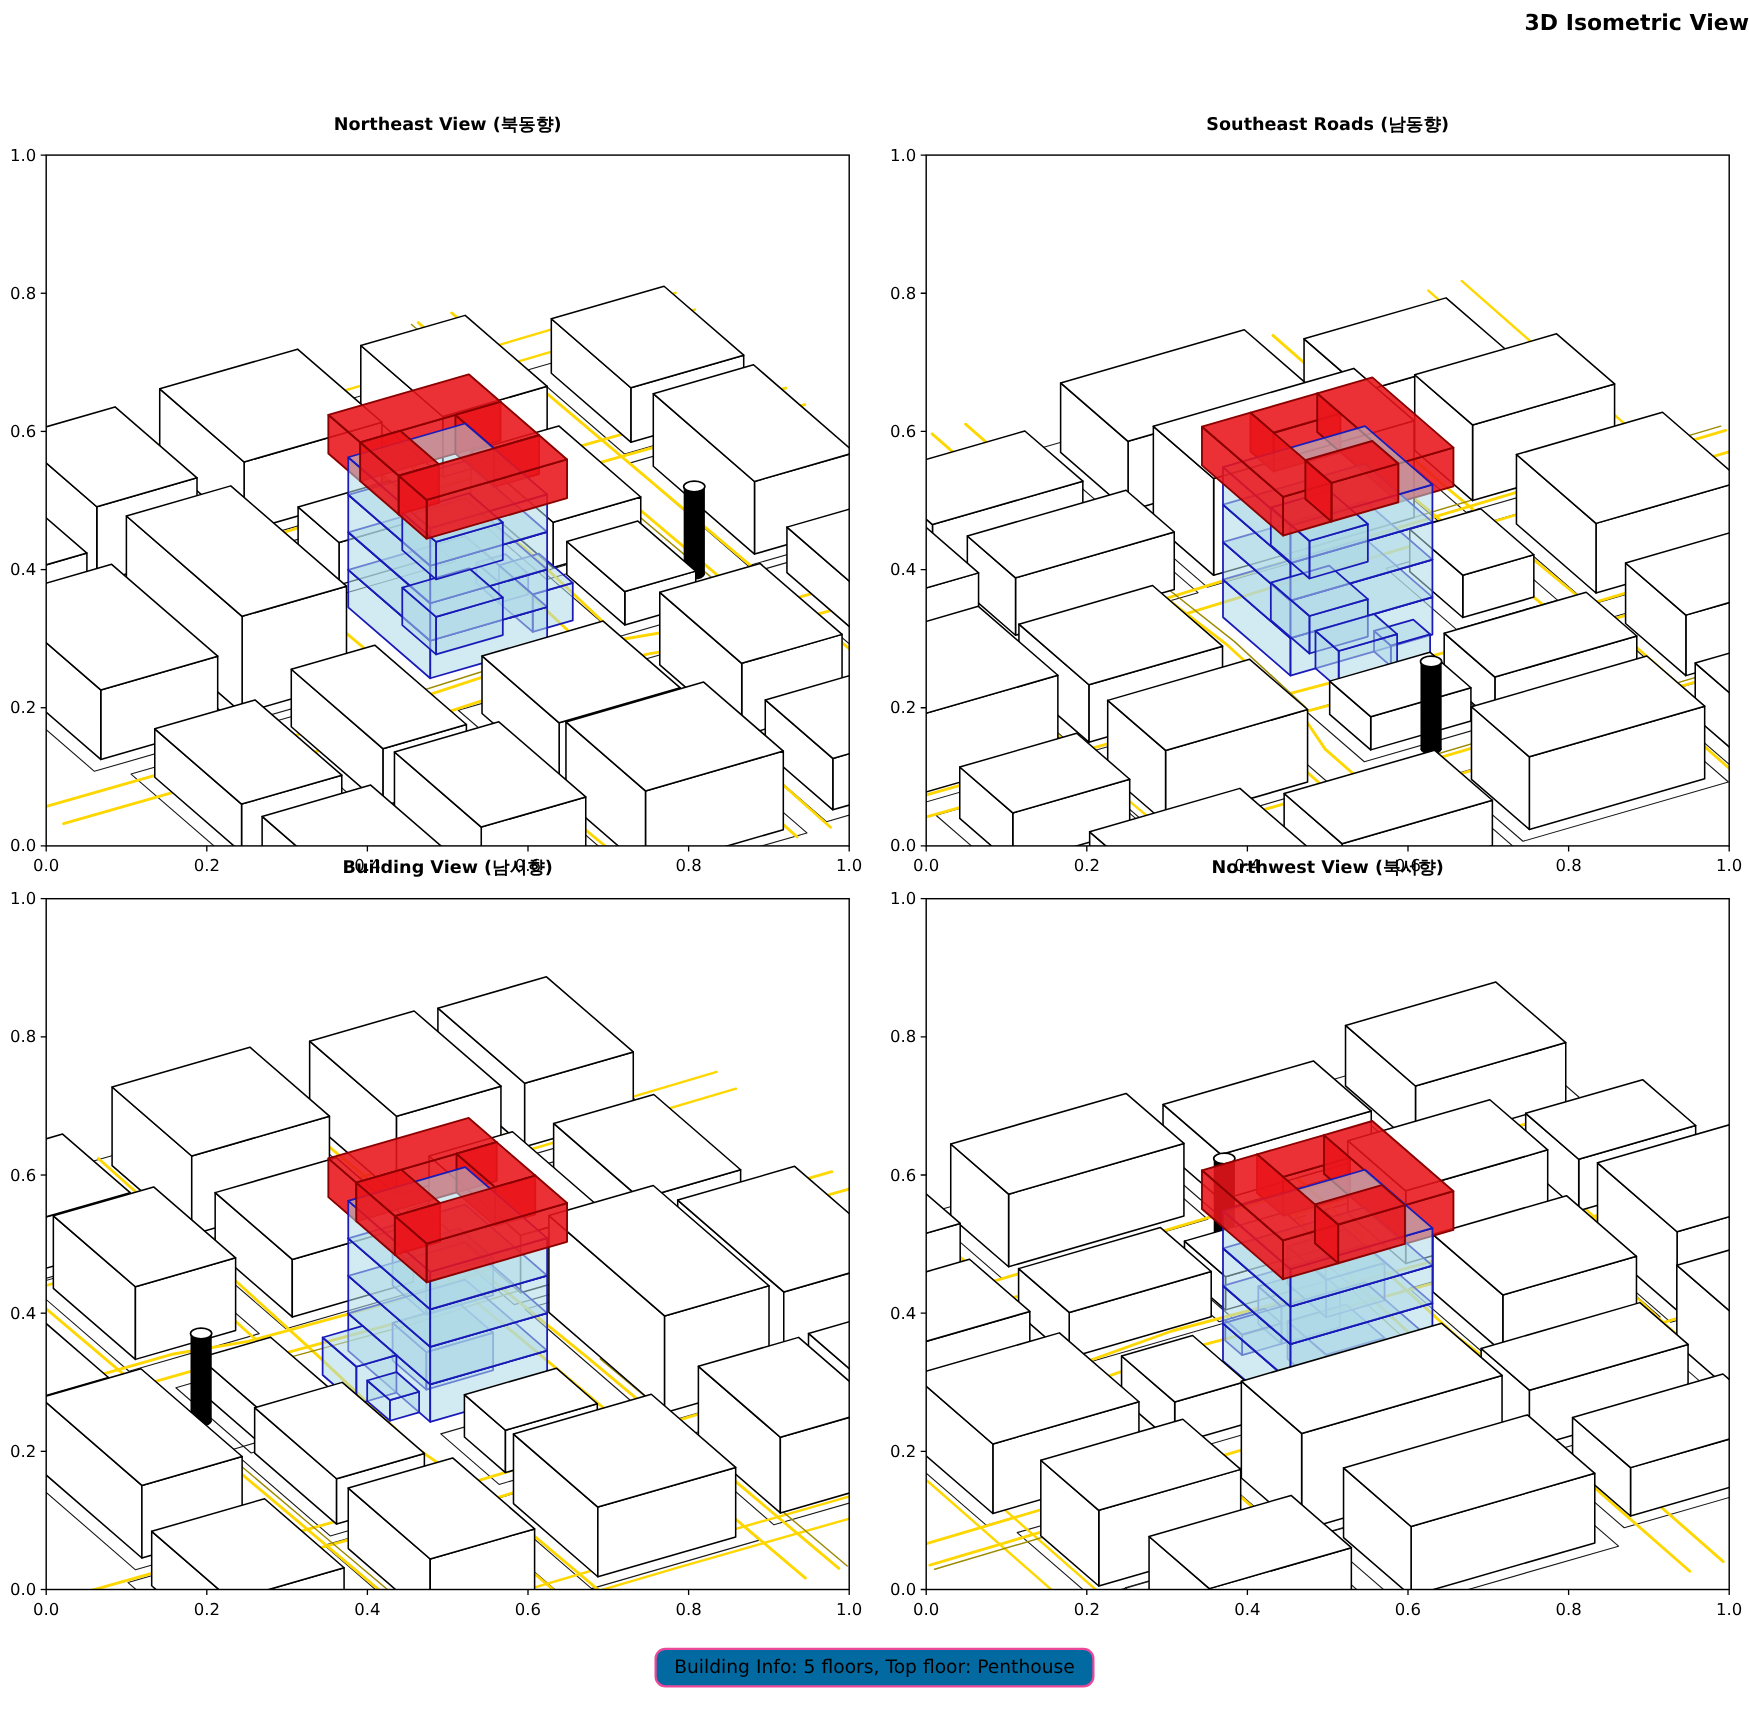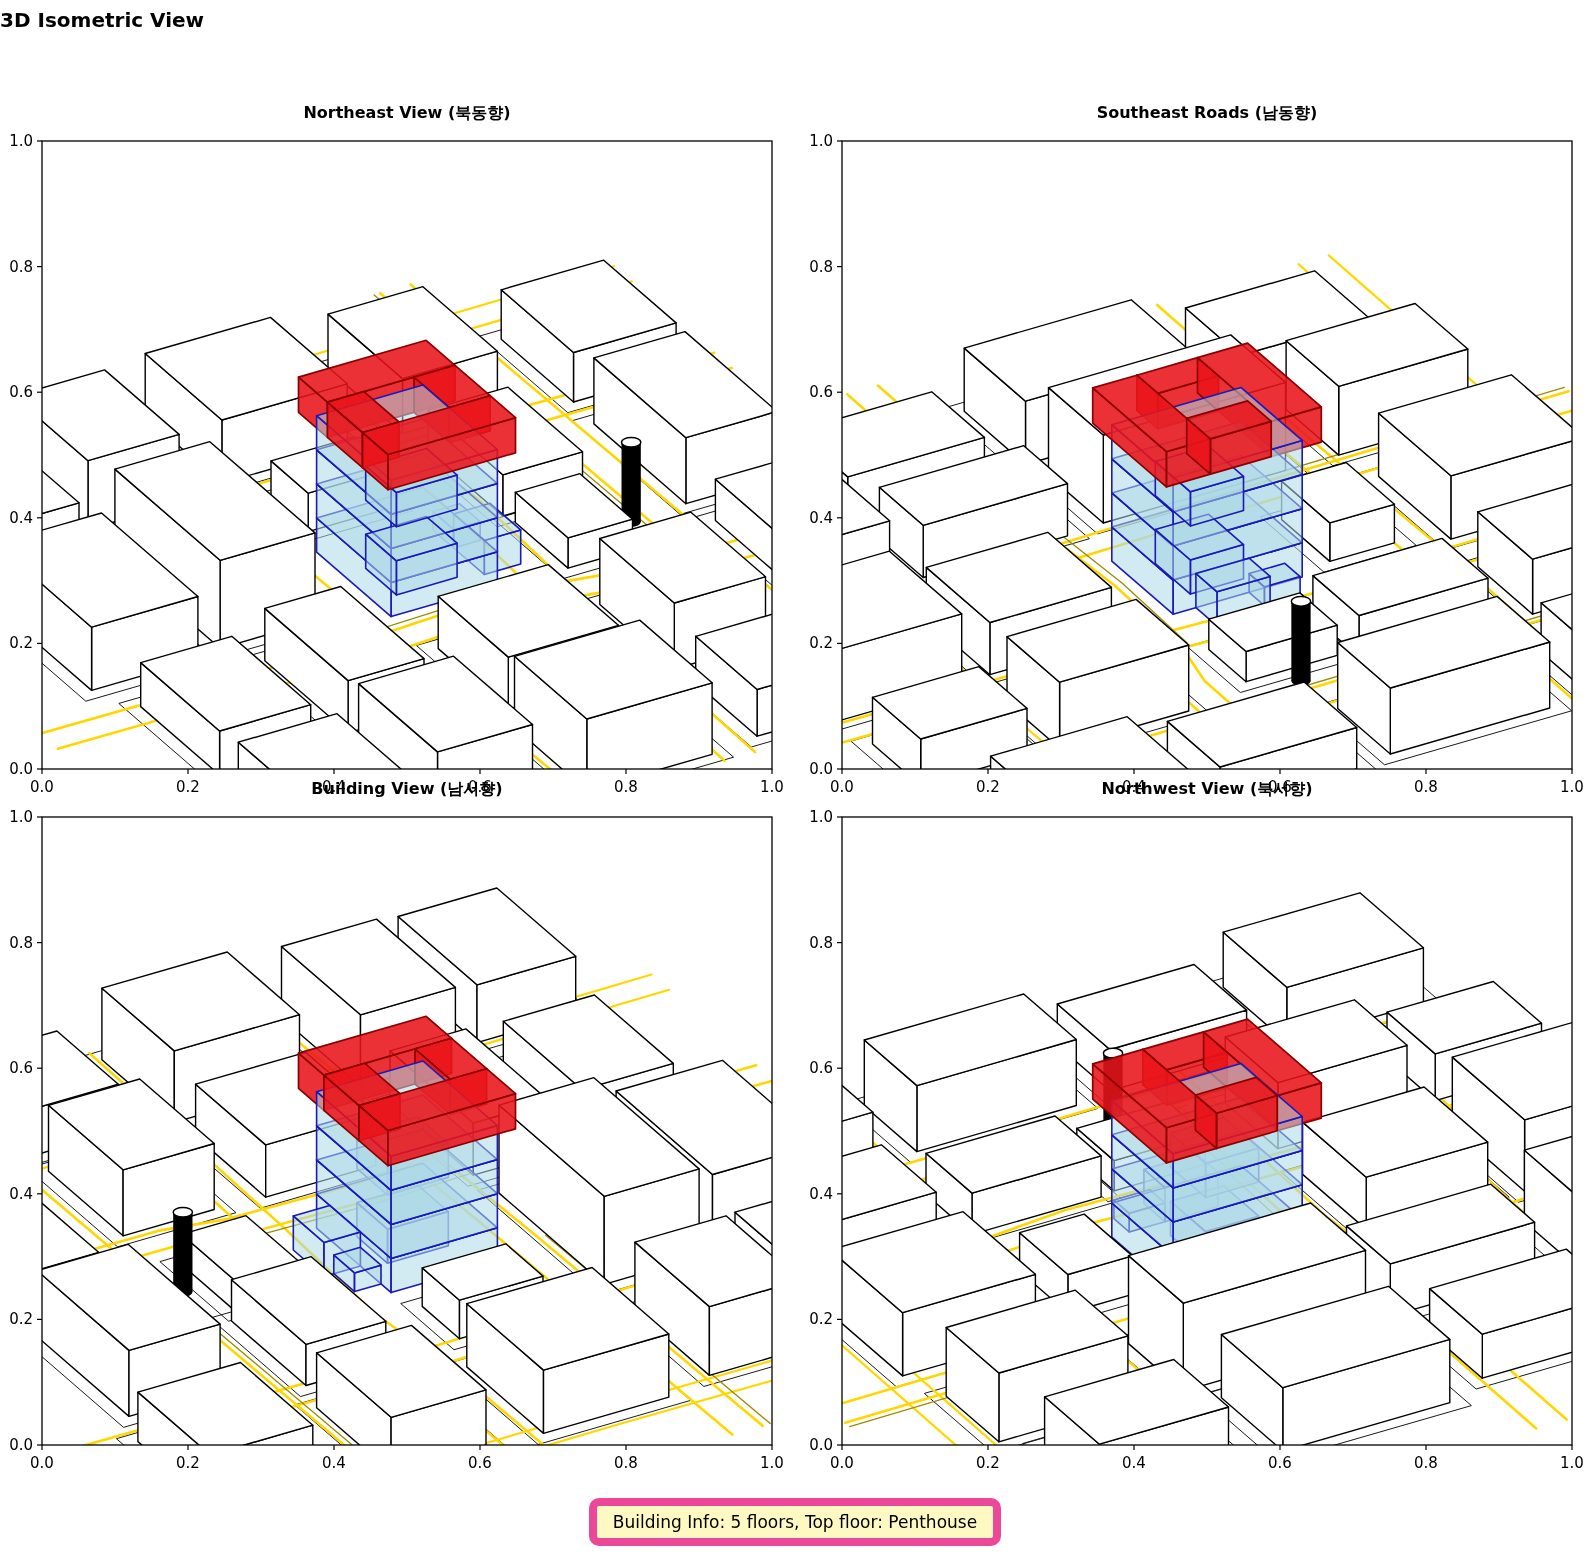--- a/index.html
+++ b/index.html
@@ -1,25 +1,25 @@
 <!DOCTYPE html>
 <html><head>
 <meta charset="utf-8">
 <style>
   html,body{margin:0;padding:0;background:#ffffff;}
   body{width:1590px;height:1560px;position:relative;overflow:hidden;
        font-family:"DejaVu Sans","Liberation Sans",sans-serif;color:#000;}
-  .main-title{position:absolute;top:6px;left:0;width:1590px;text-align:left;
+  .main-title{position:absolute;top:6px;left:0;width:1590px;text-align:right;
               font-weight:bold;font-size:20px;line-height:28px;}
   .subplot{position:absolute;width:800px;height:700px;}
   .sp-title{position:absolute;width:730px;text-align:center;font-weight:bold;
             font-size:16px;left:48px;top:0px;}
   .sp-svg{position:absolute;left:0;top:24px;}
   .footer-wrap{position:absolute;left:0;top:1498px;width:1590px;display:flex;justify-content:center;}
-  .footer-box{background:#fef9c3;border:8px solid #ec4899;border-radius:10px;
+  .footer-box{background:#0369a1;border:2px solid #ec4899;border-radius:10px;
               padding:6px 16px;font-size:17px;color:#000;}
 </style>
 </head>
 <body>
 
 <div class="main-title">
   <div>3D Isometric View</div>
 </div>
 
 <div class="subplot" id="sp0" style="left:-6px;top:103px;">

